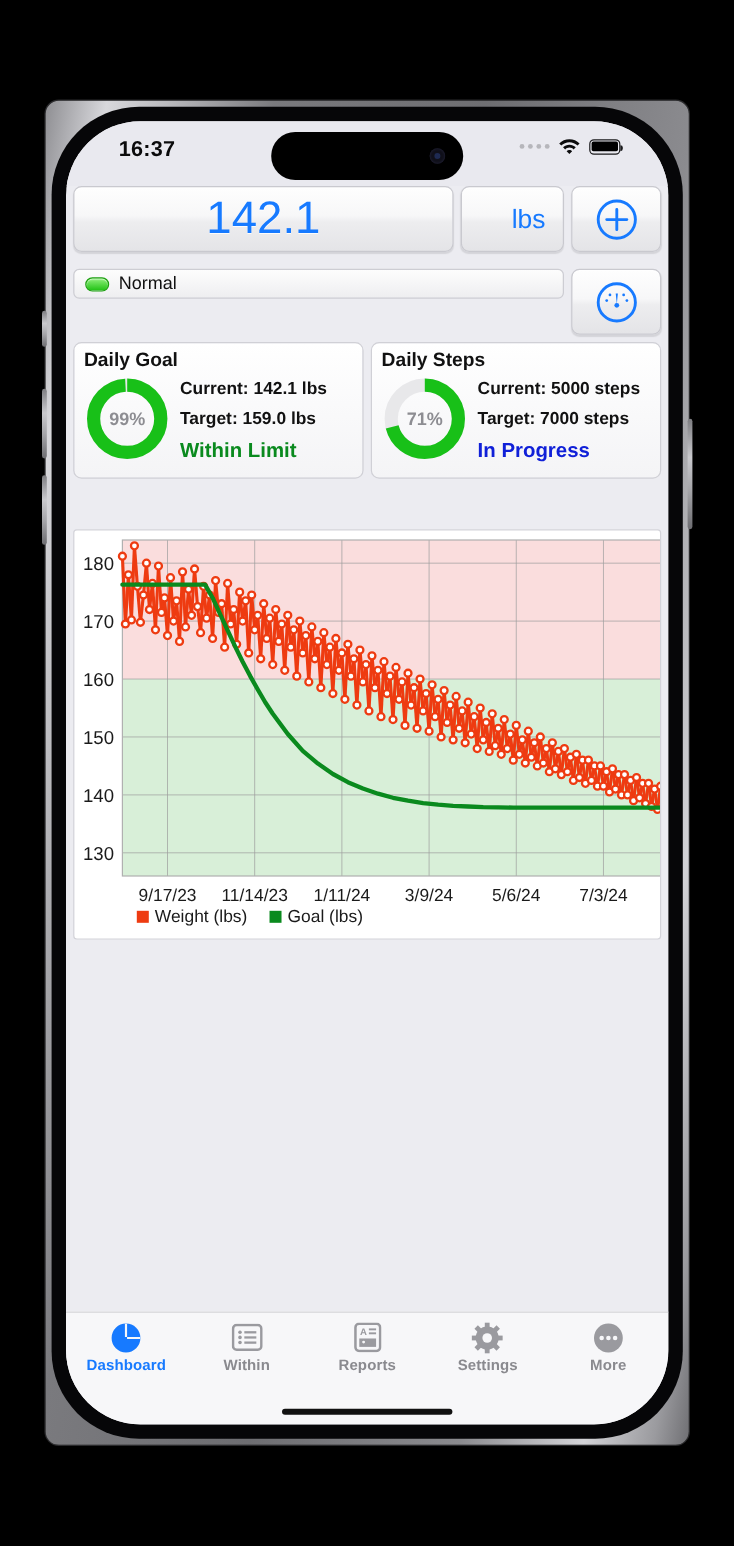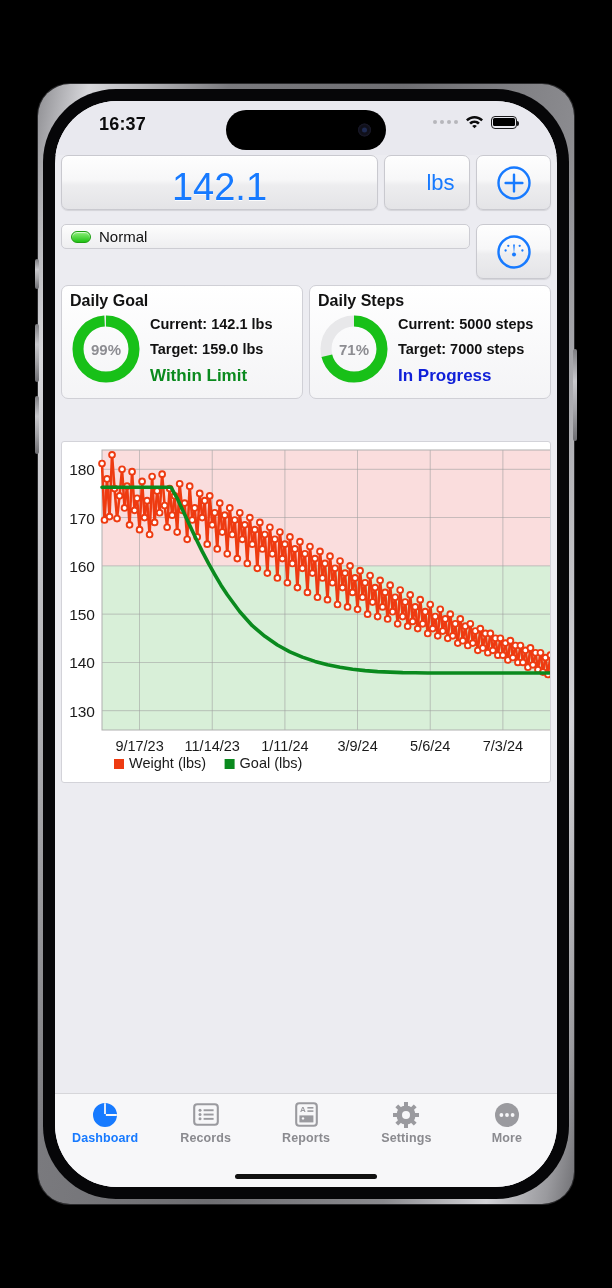--- a/index.html
+++ b/index.html
@@ -8,21 +8,21 @@
     background: #000;
     font-family: "Liberation Sans", sans-serif;
     overflow: hidden;
   }
 
   
   #phone-frame {
     position: absolute;
     left: 38px; top: 84px;
     width: 536px; height: 1120px;
-    border-radius: 32px;
+    border-radius: 11px;
     background: linear-gradient(100deg,#8e8e92 0%,#d8d8dc 7%,#b9b9bd 14%,#7a7a7e 26%,#6e6e72 50%,#8b8b8f 74%,#d3d3d7 88%,#9a9a9e 96%,#6f6f73 100%);
     box-shadow: 0 0 0 1px #2a2a2c;
   }
   #phone-bezel {
     position: absolute;
     left: 5px; top: 5px; right: 5px; bottom: 5px;
     border-radius: 73px;
     background: #060608;
   }
   #screen {
@@ -92,21 +92,21 @@
   #top-panel { position: absolute; left: 0; top: 54px; width: 100%; }
   .row { display: flex; padding: 0 6px; gap: 6px; }
   .bevel {
     background: linear-gradient(180deg,#fefefe 0%,#f7f7f8 45%,#ededef 55%,#e4e4e7 100%);
     border: 1px solid #c9c9cf;
     border-radius: 7px;
     box-shadow: 0 1px 1px rgba(0,0,0,.10), inset 0 1px 0 rgba(255,255,255,.9);
   }
   #weight-display {
     flex: 1; height: 55px;
-    display: flex; align-items: flex-end; justify-content: center;
+    display: flex; align-items: center; justify-content: center;
   }
   #weight-value {
     font-size: 38px; color: #177aff; font-weight: 400;
     text-shadow: 0 1px 0 rgba(255,255,255,.85);
   }
   #unit-button {
     width: 86px; height: 55px;
     display: flex; align-items: center; justify-content: center;
     font-size: 22px; color: #177aff; padding-left: 27px;
   }
@@ -719,21 +719,21 @@
             <svg width="26" height="23" viewBox="0 0 26 23">
               <rect x="1.2" y="1.2" width="23.6" height="20.6" rx="3" fill="none" stroke="#9a9a9f" stroke-width="2.1"></rect>
               <circle cx="7" cy="7.2" r="1.5" fill="#9a9a9f"></circle>
               <circle cx="7" cy="11.5" r="1.5" fill="#9a9a9f"></circle>
               <circle cx="7" cy="15.8" r="1.5" fill="#9a9a9f"></circle>
               <rect x="10.6" y="6.3" width="10" height="1.9" fill="#9a9a9f"></rect>
               <rect x="10.6" y="10.6" width="10" height="1.9" fill="#9a9a9f"></rect>
               <rect x="10.6" y="14.9" width="10" height="1.9" fill="#9a9a9f"></rect>
             </svg>
           </div>
-          <div class="tab-label">Records</div>
+          <div class="tab-label">Within</div>
         </div>
 
         <div class="tab">
           <div class="tab-icon">
             <svg width="23" height="25" viewBox="0 0 23 25">
               <rect x="1.2" y="1.2" width="20.6" height="22.6" rx="3" fill="none" stroke="#9a9a9f" stroke-width="2.1"></rect>
               <text x="5" y="10.4" font-family="Liberation Sans, sans-serif" font-size="8" font-weight="bold" fill="#9a9a9f">A</text>
               <rect x="12.4" y="5" width="6" height="1.6" fill="#9a9a9f"></rect>
               <rect x="12.4" y="8.3" width="6" height="1.6" fill="#9a9a9f"></rect>
               <rect x="4.4" y="13.4" width="14" height="7" fill="#9a9a9f"></rect>

